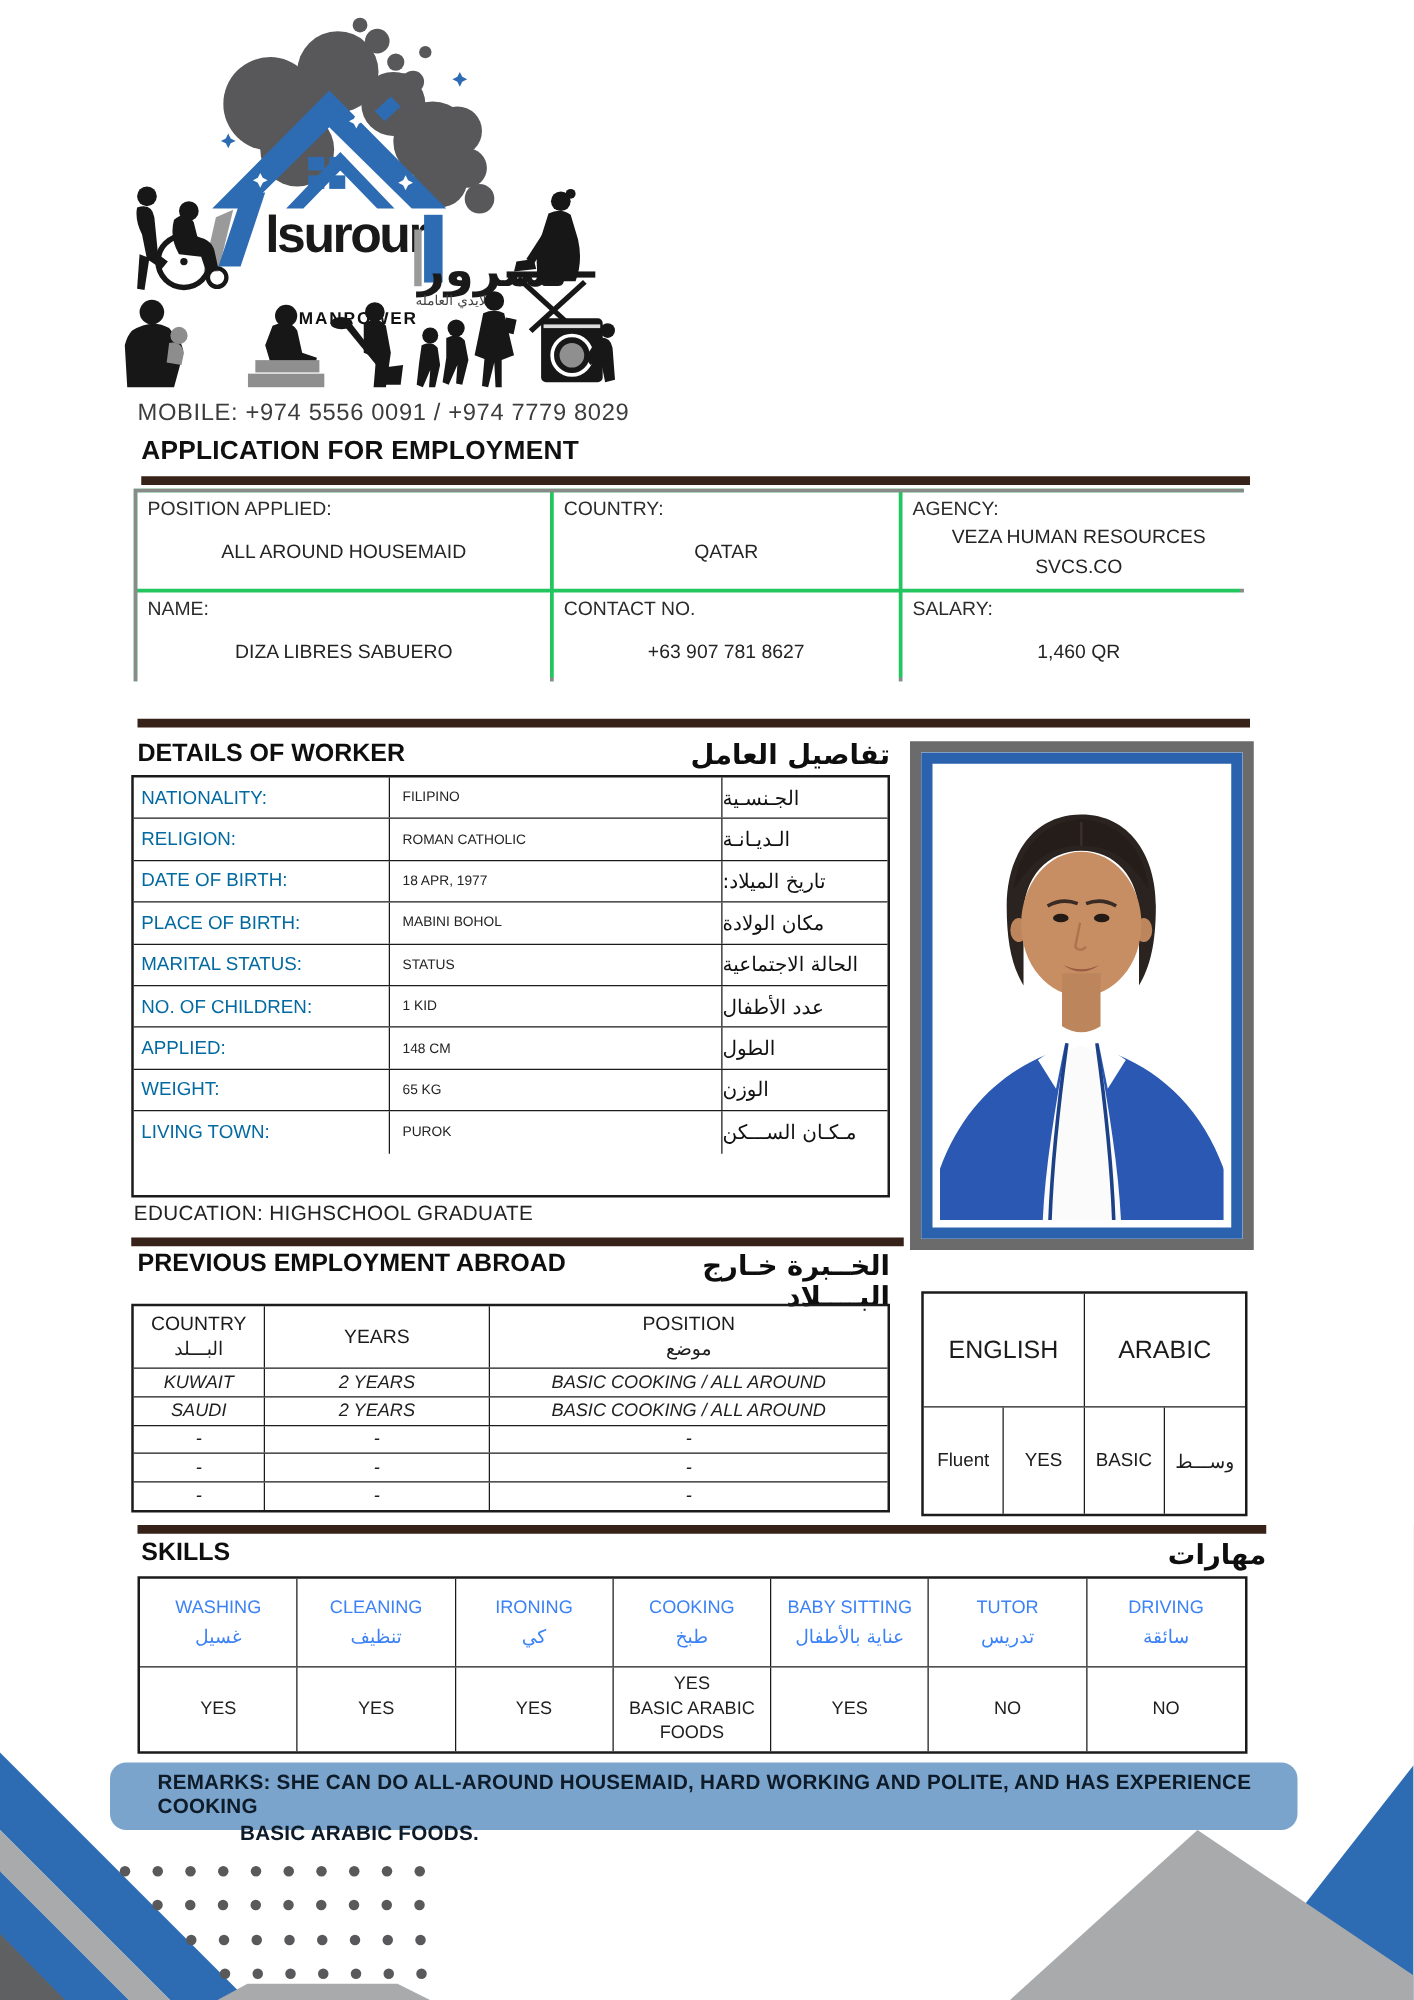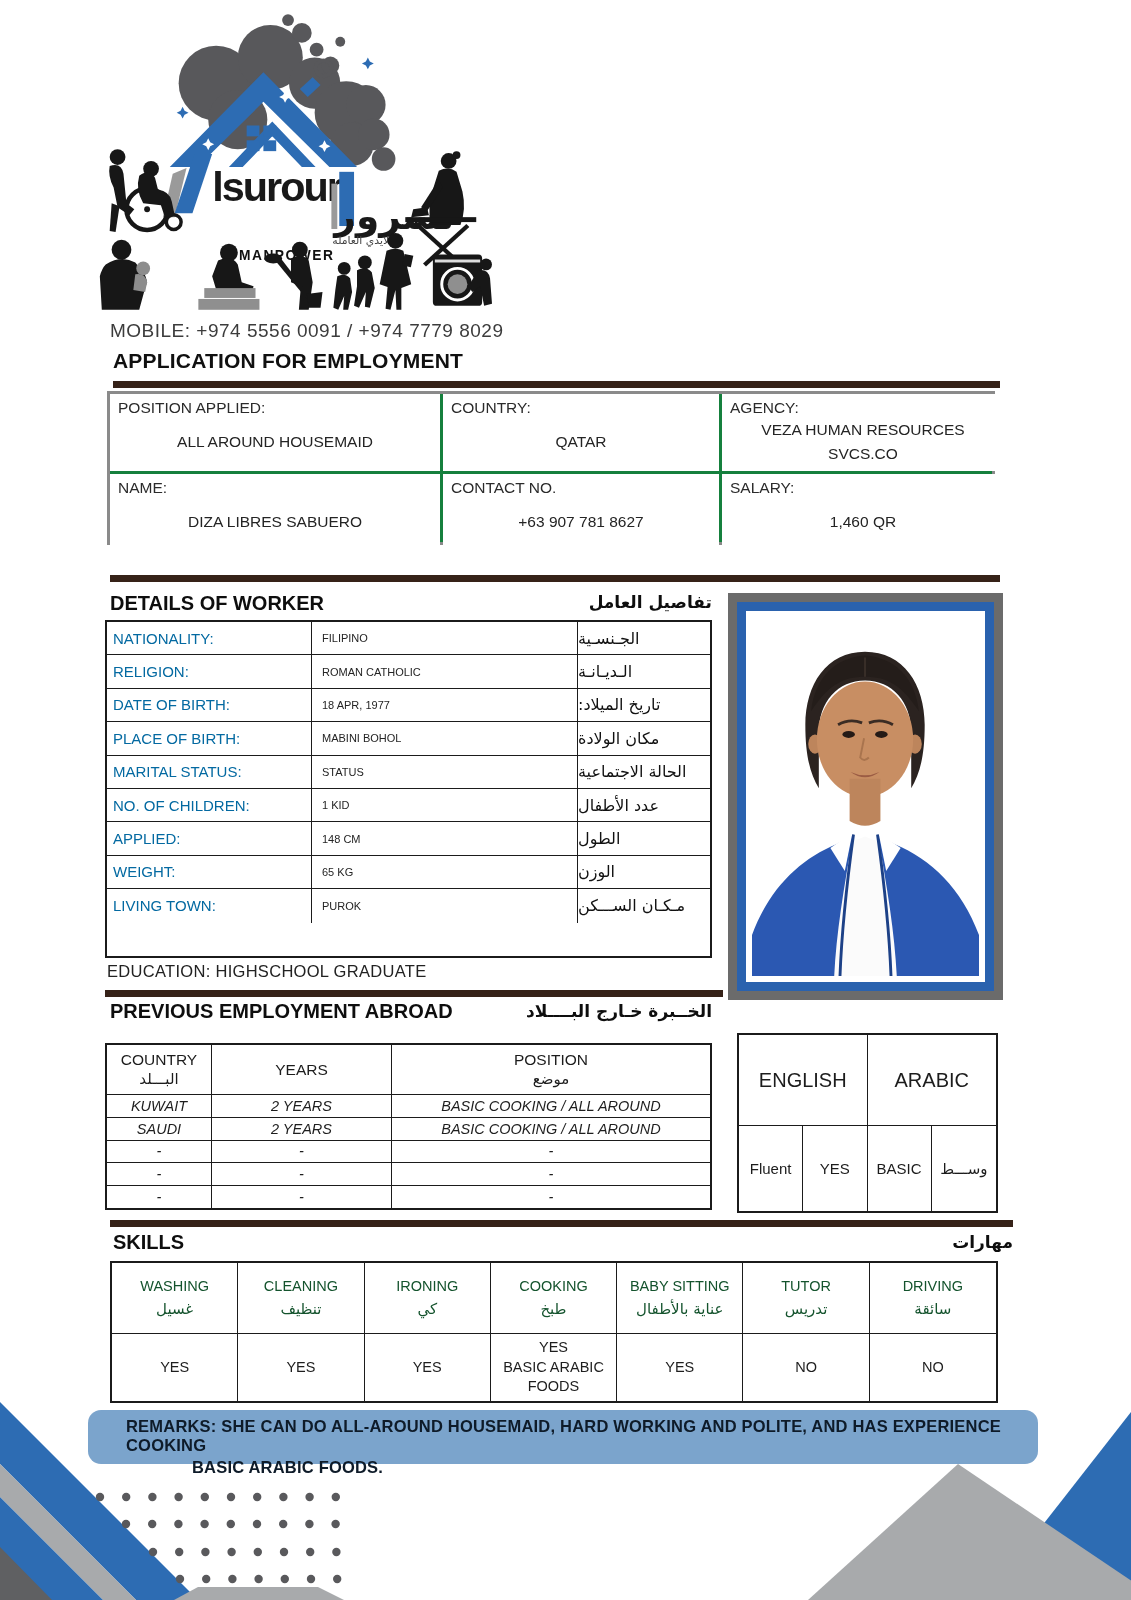--- a/index.html
+++ b/index.html
@@ -5,29 +5,29 @@
   html,body{margin:0;padding:0;background:#e8e8e8;}
   .page{position:relative;width:1131px;height:1600px;background:#ffffff;margin:0 auto;
         overflow:hidden;font-family:"Liberation Sans","DejaVu Sans",sans-serif;color:#222;}
   .ar{font-family:"DejaVu Sans",sans-serif;direction:rtl;}
   .rule{position:absolute;height:7px;background:#362218;}
   .mobile-line{position:absolute;left:110px;top:320px;font-size:19px;color:#3c3c3c;letter-spacing:.5px;}
   .page-title{position:absolute;left:113px;top:349px;font-size:21px;font-weight:bold;color:#101010;letter-spacing:.2px;}
   
   .app-table{position:absolute;left:107px;top:391px;width:888px;height:154px;
              display:grid;grid-template-columns:330px 276px 282px;grid-template-rows:77px 77px;
-             border:3px solid #8a8a8a;box-sizing:border-box;background:#15803d;grid-gap:3px;}
+             border:3px solid #8a8a8a;box-sizing:border-box;background:#22c55e;grid-gap:3px;}
   .app-cell{background:#fff;display:flex;flex-direction:column;box-sizing:border-box;padding:5px 8px;}
   .app-label{font-size:15.5px;color:#2b2b2b;text-align:left;}
   .app-value{flex:1;display:flex;align-items:center;justify-content:center;text-align:center;
              font-size:15.5px;color:#242424;white-space:pre-line;line-height:1.5;}
   .narrow{max-width:230px;margin:0 auto;}
   
   .sec-title{position:absolute;font-size:20px;font-weight:bold;color:#0e0e0e;}
-  .sec-title-ar{position:absolute;font-size:17px;font-weight:bold;color:#0e0e0e;text-align:right;}
+  .sec-title-ar{position:absolute;font-size:22px;font-weight:bold;color:#0e0e0e;text-align:right;}
   
   .details-table{position:absolute;left:105px;top:620px;width:607px;height:338px;
                  display:grid;grid-template-rows:repeat(10,1fr);
                  border:2.5px solid #1b1b1b;box-sizing:border-box;}
   .d-row{display:grid;grid-template-columns:205px 266px 1fr;border-bottom:1.5px solid #1b1b1b;}
   .d-row:last-child{border-bottom:none;}
   .d-label{border-right:1.5px solid #1b1b1b;display:flex;align-items:center;padding-left:6px;font-size:15px;color:#0369a1;}
   .d-value{border-right:1.5px solid #1b1b1b;display:flex;align-items:center;padding-left:10px;font-size:11px;color:#242424;}
   .d-ar{display:flex;align-items:center;justify-content:flex-end;padding-right:9px;font-size:16px;color:#111;}
   .education-line{position:absolute;left:107px;top:962px;font-size:16.5px;color:#222;letter-spacing:.3px;}
@@ -57,21 +57,21 @@
   .lang-head>div{border-right:1.5px solid #1b1b1b;display:flex;align-items:center;justify-content:center;font-size:20px;color:#1c1c1c;}
   .lang-head>div:last-child{border-right:none;}
   .lang-vals{display:grid;grid-template-columns:1fr 1fr 1fr 1fr;flex:1;}
   .lang-vals>div{border-right:1.5px solid #1b1b1b;display:flex;align-items:center;justify-content:center;font-size:15px;color:#1c1c1c;}
   .lang-vals>div:last-child{border-right:none;}
   
   .skills-table{position:absolute;left:110px;top:1261px;width:888px;height:142px;
                 border:2.5px solid #1b1b1b;box-sizing:border-box;display:flex;flex-direction:column;}
   .sk-head{display:grid;grid-template-columns:repeat(7,1fr);height:70px;border-bottom:1.5px solid #1b1b1b;}
   .sk-head>div{border-right:1.5px solid #1b1b1b;display:flex;flex-direction:column;align-items:center;justify-content:center;
-               font-size:14.5px;color:#14532d;line-height:1.5;text-align:center;}
+               font-size:14.5px;color:#3b82f6;line-height:1.5;text-align:center;}
   .sk-head>div:last-child{border-right:none;}
   .sk-head .ar{font-size:15px;}
   .sk-vals{display:grid;grid-template-columns:repeat(7,1fr);flex:1;}
   .sk-vals>div{border-right:1.5px solid #1b1b1b;display:flex;align-items:center;justify-content:center;
                font-size:14.5px;color:#1e1e1e;text-align:center;white-space:pre-line;line-height:1.35;}
   .sk-vals>div:last-child{border-right:none;}
   
   .remarks{position:absolute;left:88px;top:1410px;width:950px;height:54px;background:#7ba4cc;border-radius:13px;
            box-sizing:border-box;padding-top:7px;}
   .remarks .l1{padding-left:38px;font-size:16.5px;font-weight:bold;color:#0e1b29;letter-spacing:.2px;}

